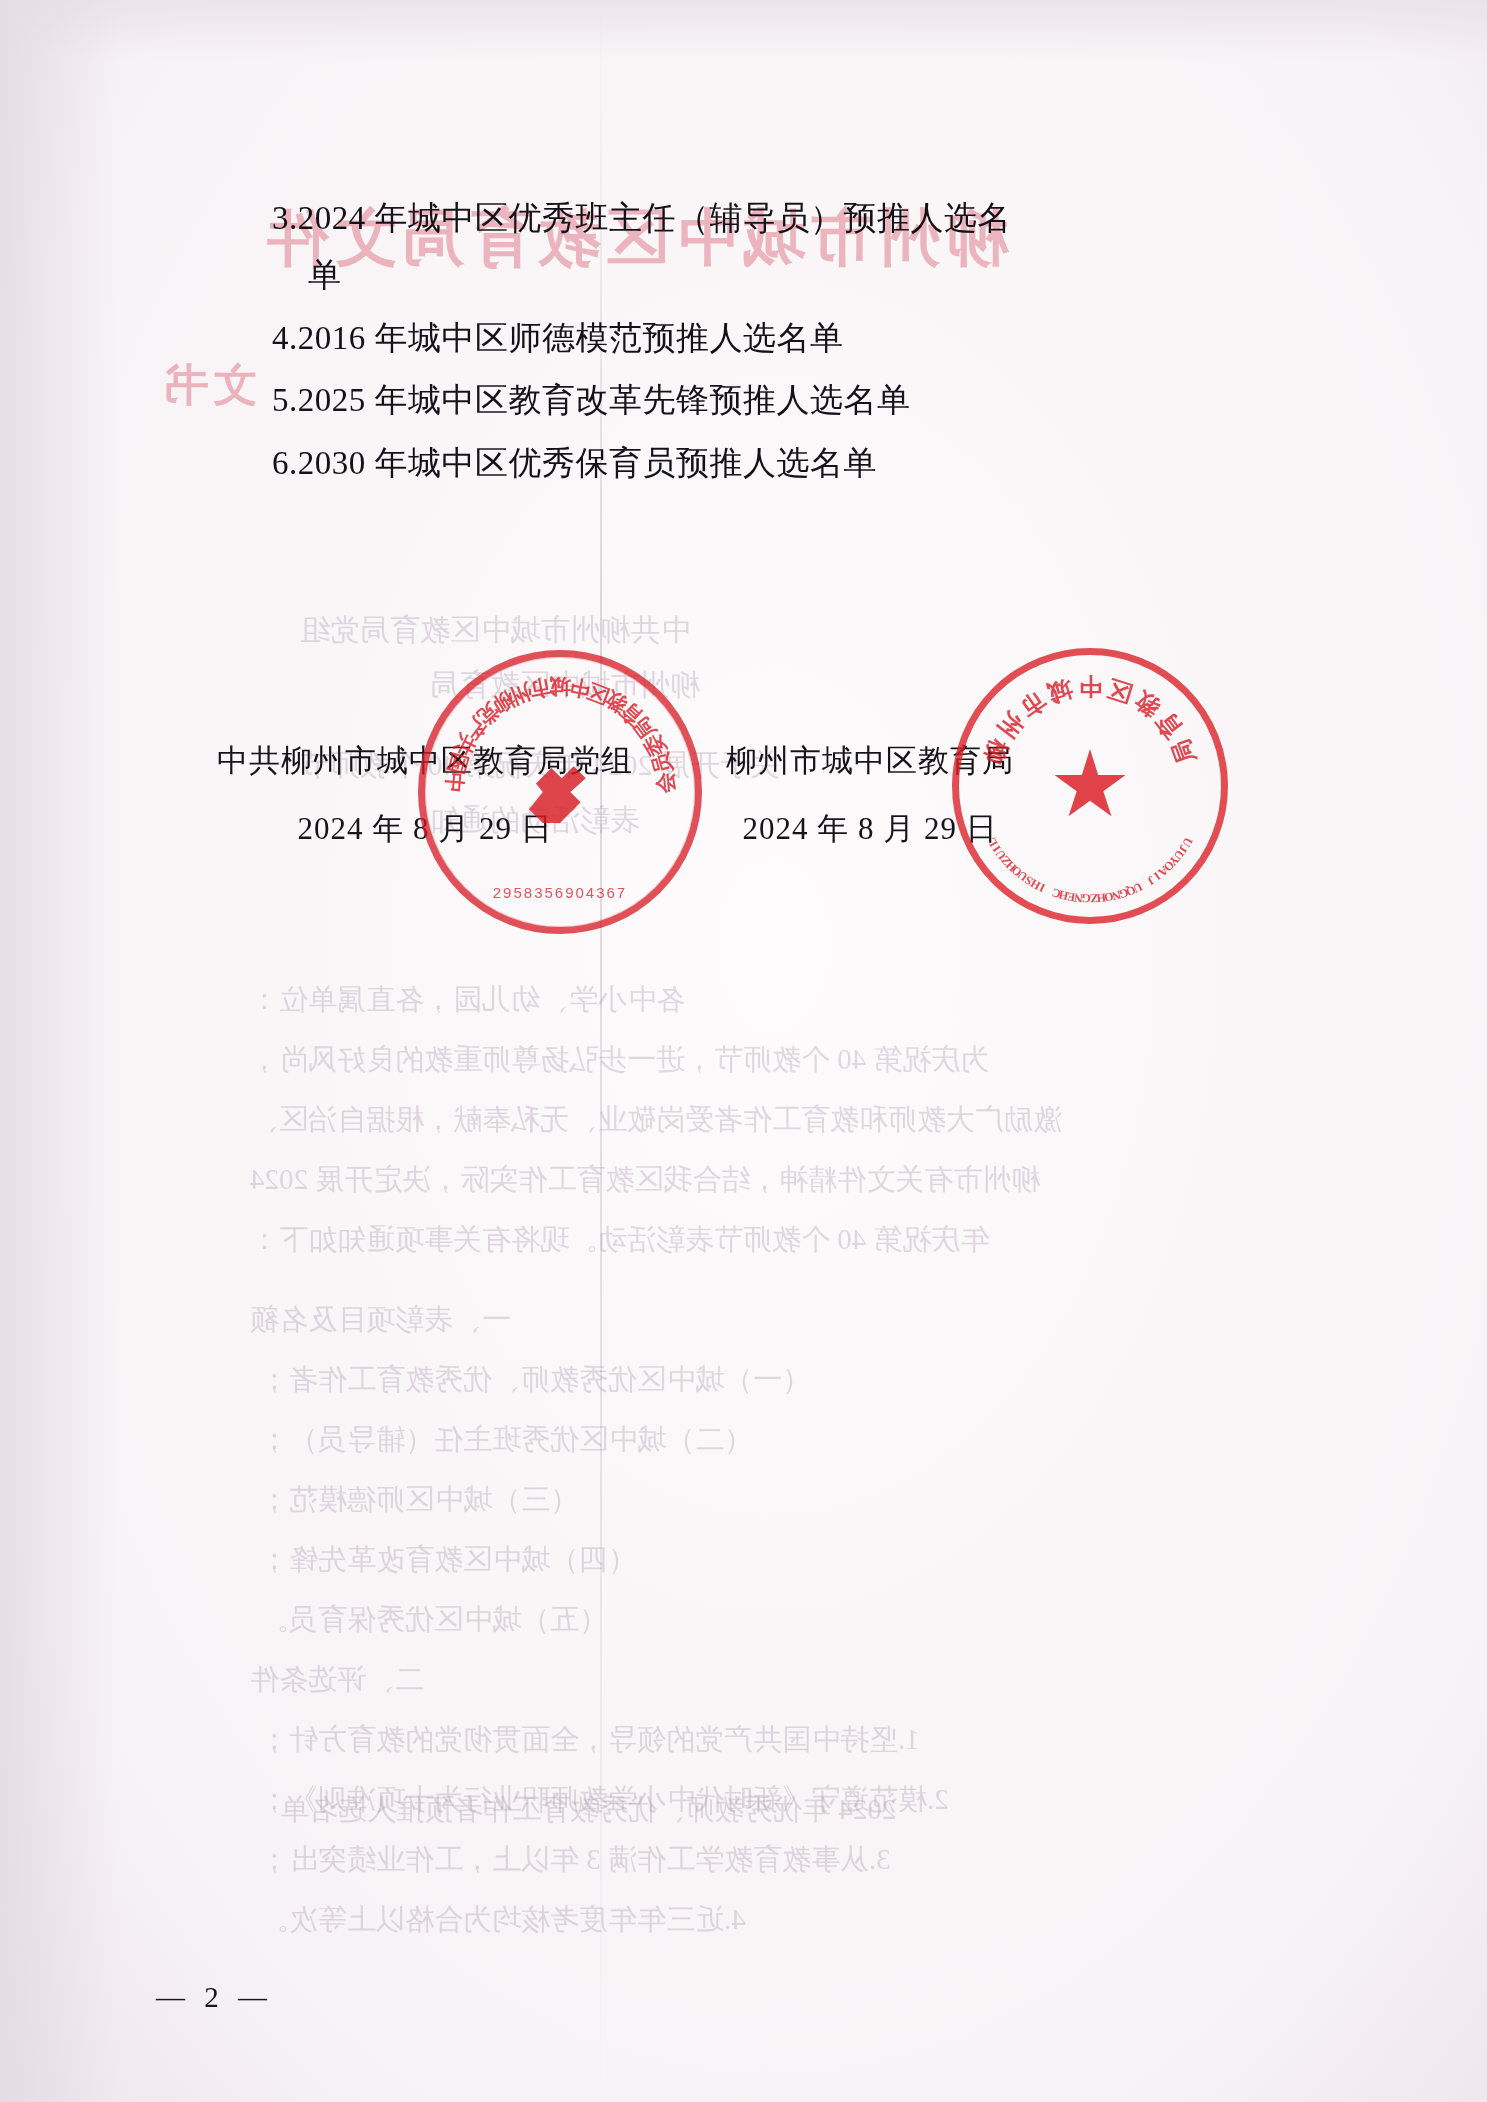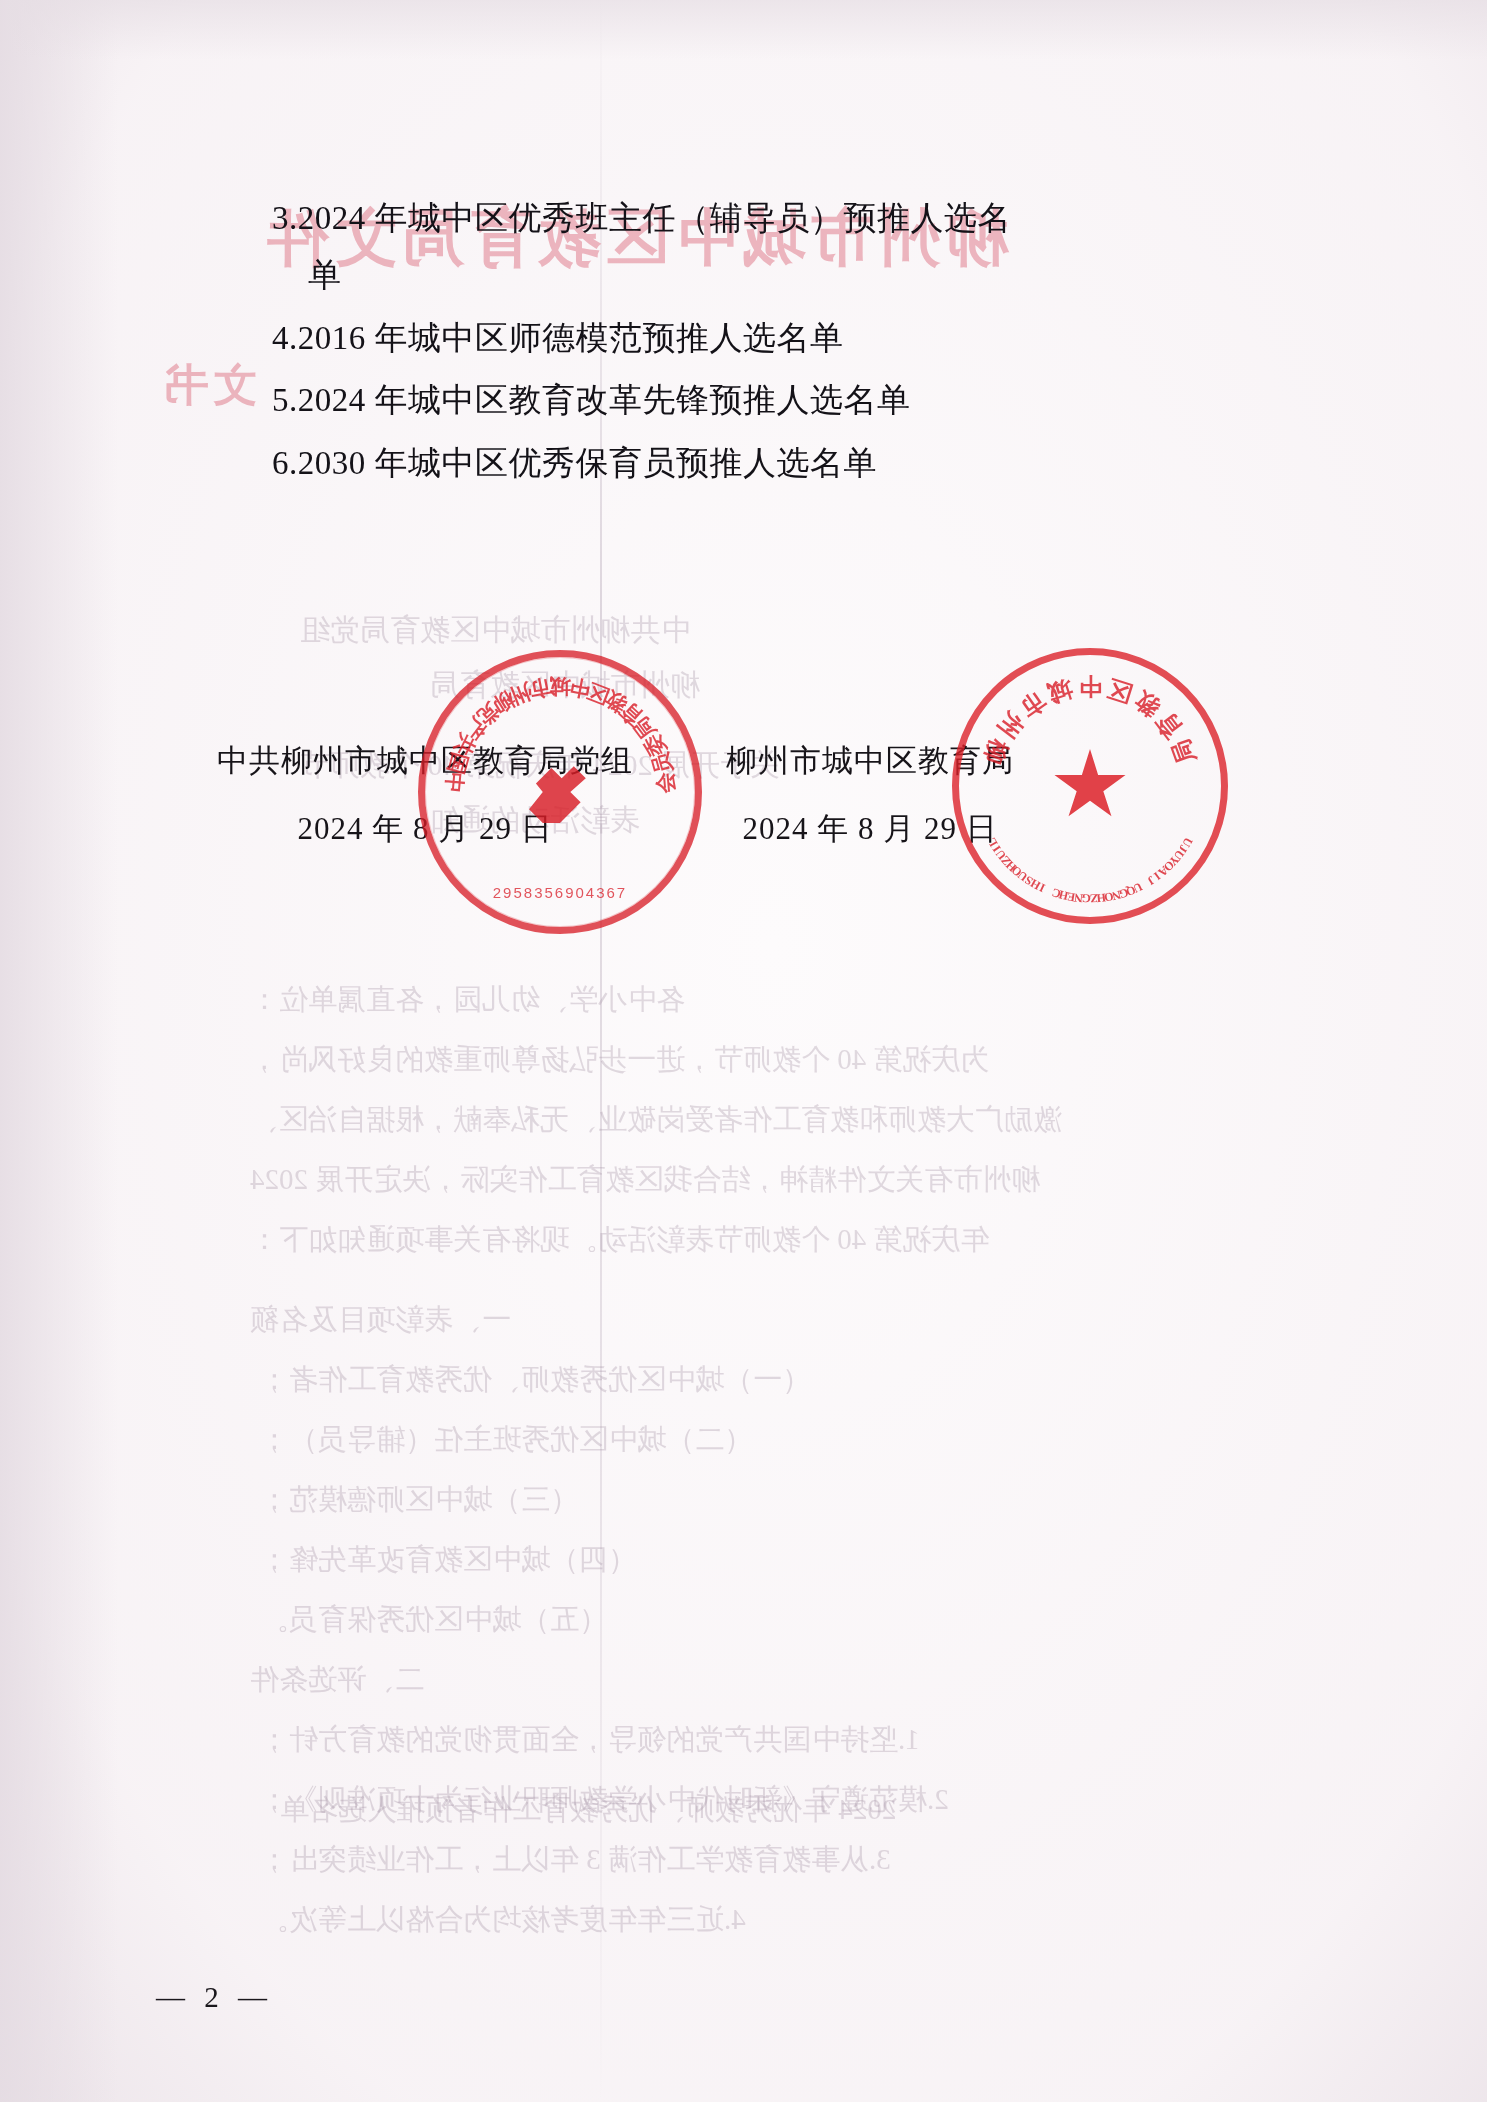--- a/index.html
+++ b/index.html
@@ -221,21 +221,21 @@
 
   <div class="content">
     <div class="item">
       <span>3.</span><span>2024 年城中区优秀班主任（辅导员）预推人选名</span>
       <span class="cont">单</span>
     </div>
     <div class="item">
       <span>4.</span><span>2016 年城中区师德模范预推人选名单</span>
     </div>
     <div class="item">
-      <span>5.</span><span>2024 年城中区教育改革先锋预推人选名单</span>
+      <span>5.</span><span>2025 年城中区教育改革先锋预推人选名单</span>
     </div>
     <div class="item">
       <span>6.</span><span>2030 年城中区优秀保育员预推人选名单</span>
     </div>
   </div>
 
   <div class="signature-block">
     <div class="sig-row">
       <div class="sig-left">中共柳州市城中区教育局党组</div>
       <div class="sig-right">柳州市城中区教育局</div>

